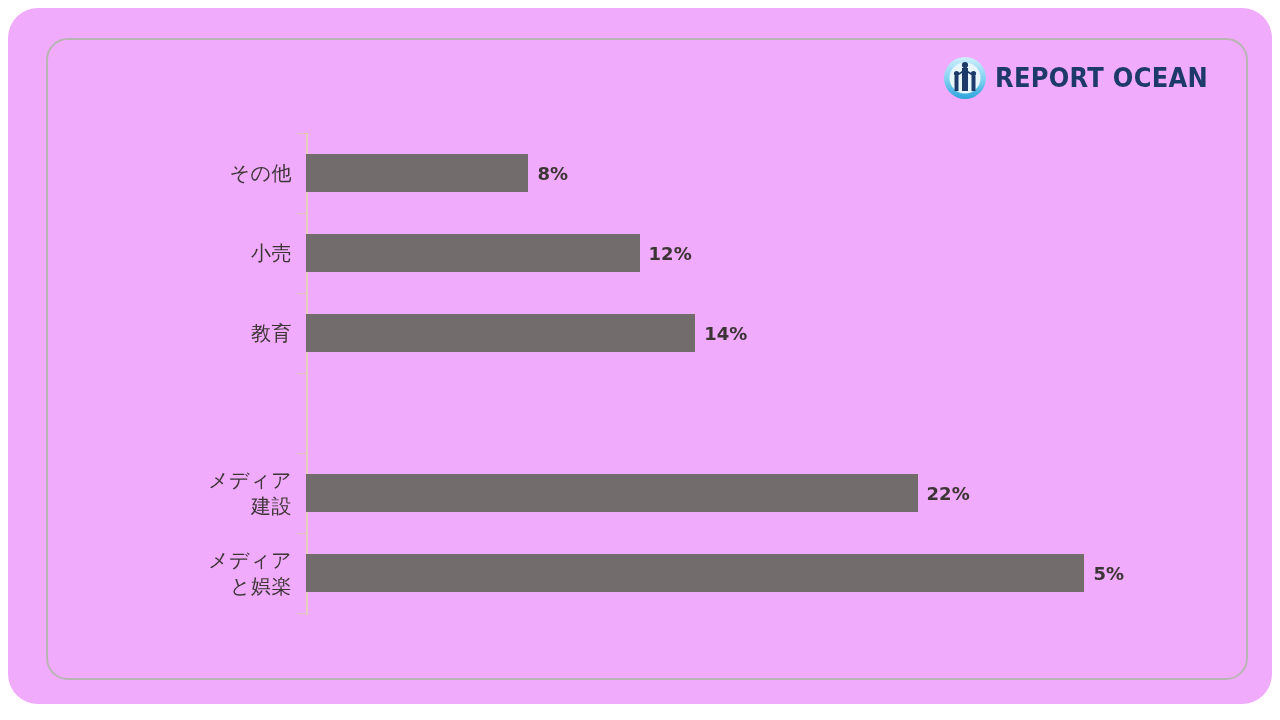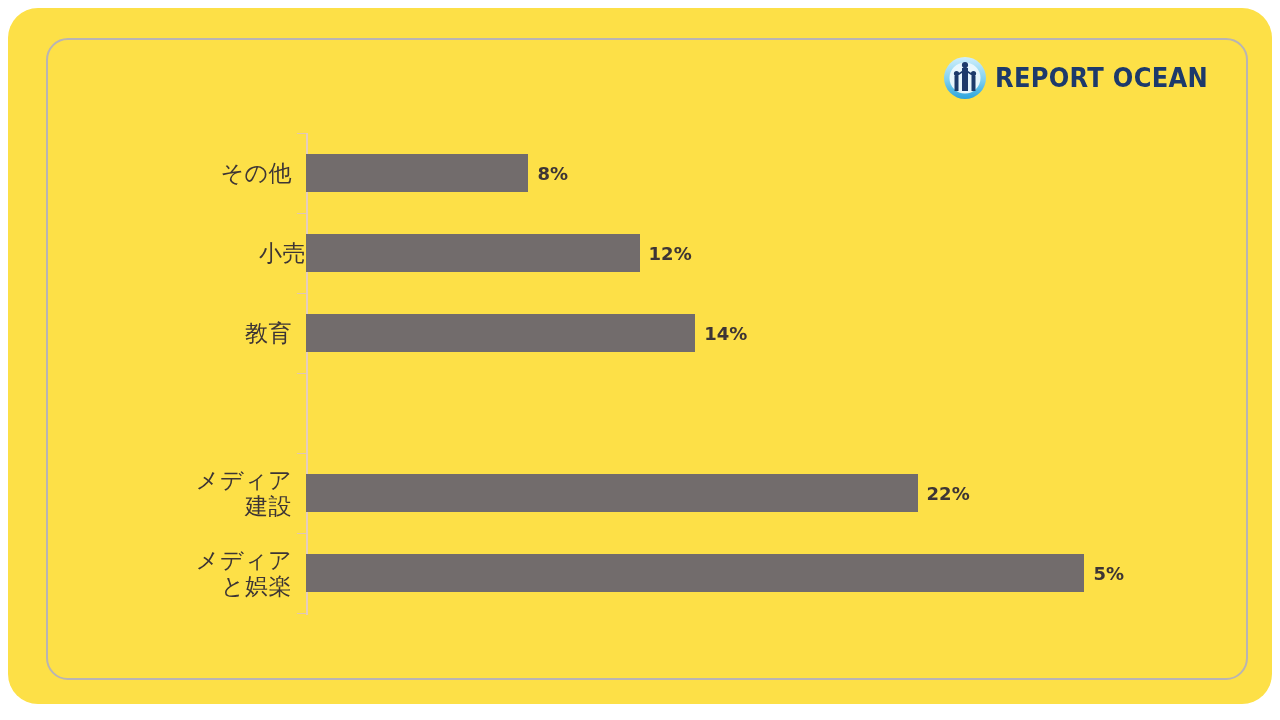--- a/index.html
+++ b/index.html
@@ -19,21 +19,21 @@
     background: #ffffff;
   }
 
   
   .peach-card {
     position: absolute;
     left: 8px;
     top: 8px;
     width: 1264px;
     height: 696px;
-    background: #fde047;
+    background: #f0abfc;
     border-radius: 30px;
   }
 
   
   .frame {
     position: absolute;
     left: 38px;
     top: 30px;
     width: 1202px;
     height: 642px;
@@ -110,21 +110,21 @@
     display: flex;
     align-items: center;
   }
 
   .cat-label {
     position: absolute;
     left: 0;
     width: 244px;
     text-align: right;
     color: #3d3535;
-    font-size: 23px;
+    font-size: 20px;
     line-height: 26px;
     font-family: "DejaVu Sans", sans-serif;
     letter-spacing: 0.5px;
     white-space: pre-line;
   }
 
   .bar-wrap {
     position: absolute;
     left: 258px;
     top: 0;
@@ -193,21 +193,21 @@
           </div>
         <div class="rows" id="rows">
             <div class="row" style="top: 0px;">
               <div class="cat-label" style="top: 27px;">その他</div>
               <div class="bar-wrap">
                 <div class="bar" style="width: 222.4px; background: rgb(114, 108, 108);"></div>
                 <span class="bar-value">8%</span>
               </div>
             </div>
             <div class="row" style="top: 80px;">
-              <div class="cat-label" style="top: 27px; padding-left: 14px;">小売</div>
+              <div class="cat-label" style="top: 27px;">小売</div>
               <div class="bar-wrap">
                 <div class="bar" style="width: 333.6px; background: rgb(114, 108, 108);"></div>
                 <span class="bar-value">12%</span>
               </div>
             </div>
             <div class="row" style="top: 160px;">
               <div class="cat-label" style="top: 27px; text-align: right;">教育</div>
               <div class="bar-wrap">
                 <div class="bar" style="width: 389.2px; background: rgb(114, 108, 108);"></div>
                 <span class="bar-value">14%</span>

